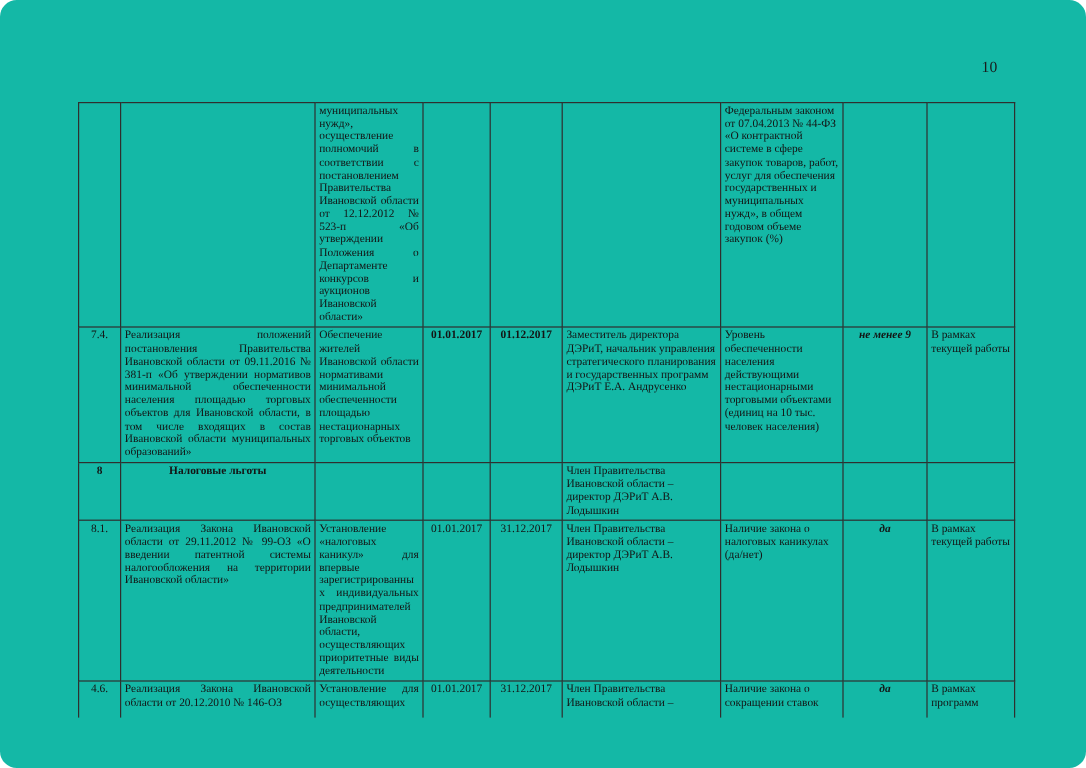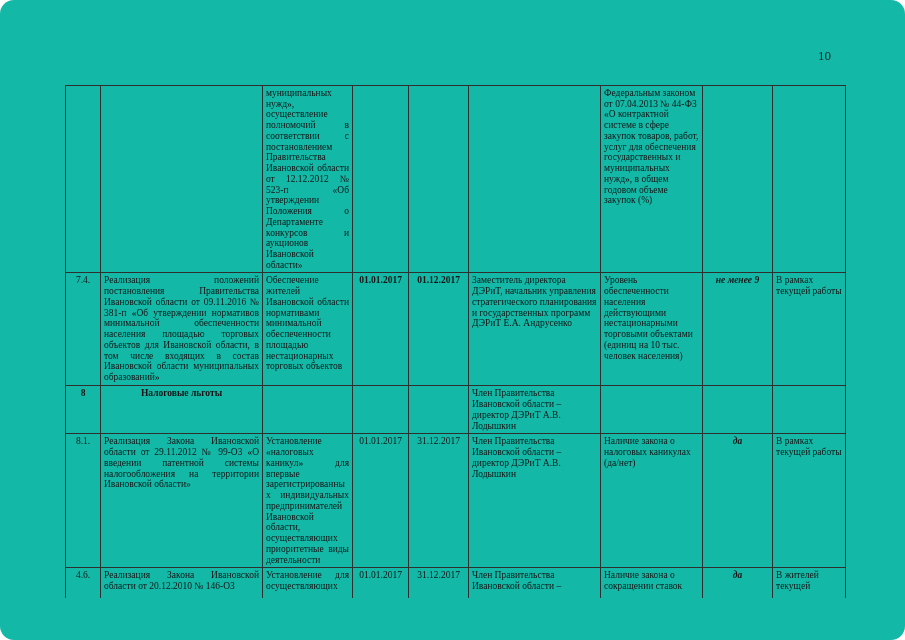--- a/index.html
+++ b/index.html
@@ -132,18 +132,18 @@
 
       <tr class="r4">
         <td class="c-num">4.6.</td>
         <td class="c-name">Реализация Закона Ивановской области от 20.12.2010 № 146-ОЗ</td>
         <td class="c-meas">Установление для осуществляющих</td>
         <td class="c-start">01.01.2017</td>
         <td class="c-end">31.12.2017</td>
         <td class="c-resp">Член Правительства Ивановской области –</td>
         <td class="c-ind">Наличие закона о сокращении ставок</td>
         <td class="c-val b">да</td>
-        <td class="c-frame">В жителей текущей</td>
+        <td class="c-frame">В рамках программ</td>
       </tr>
 
     </tbody>
   </table>
 </div>
 
 </body></html>

